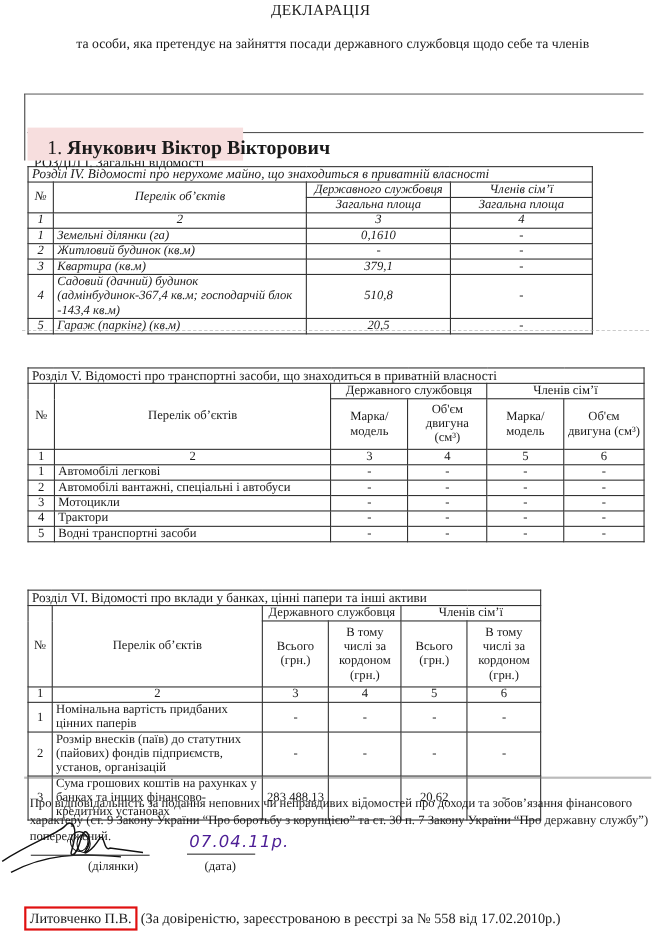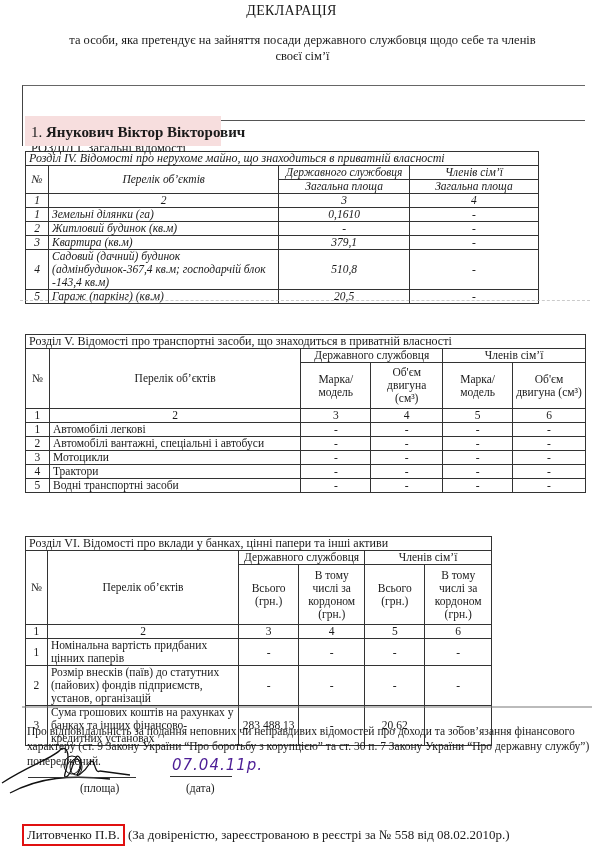--- a/index.html
+++ b/index.html
@@ -6,21 +6,21 @@
   body { width:600px; height:863px; position:relative; overflow:hidden;
          font-family:"Liberation Serif","DejaVu Serif",serif; color:#1a1a1a; }
   .abs { position:absolute; }
   .title { top:3px; left:0; width:583px; text-align:center; font-size:14px; letter-spacing:0.3px; }
   .subtitle { top:32px; left:20px; width:565px; text-align:center; font-size:12.5px; line-height:16px; }
   .subtitle .lead { display:inline-block; width:38px; border-bottom:1px solid #333; margin-right:2px; }
   .sec1 { top:85px; left:22px; width:562px; height:60px; border-left:1px solid #444; border-top:1px solid #666; }
   .sec1-title { position:absolute; top:7px; left:8px; font-size:12.5px;margin-top:48px; }
   .sec1-line { position:absolute; top:34px; left:2px; width:560px; border-top:1px solid #555; }
   .name-hl { position:absolute; top:30px; left:2px; width:196px; height:30px; background:#f7dede; }
-  .name { position:absolute; top:38px; left:8px; font-size:15px; }
+  .name { position:absolute; top:38px; left:20px; font-size:18px; }
   .name b { font-weight:bold; }
   table { border-collapse:collapse; font-size:11.5px; position:absolute; }
   td, th { border:1px solid #333; padding:0 3px; font-weight:normal; text-align:center; line-height:13px; }
   td.l { text-align:left; }
   .caption-row td { text-align:left; font-size:12px; }
   .t4 { top:151px; left:25px; width:514px;font-style:italic; }
   .t5 { top:334px; left:25px; width:561px; }
   .t6 { top:536px; left:25px; width:467px; }
   .note { top:724px; left:27px; width:565px; font-size:11.5px; line-height:15px; }
   .sig-line { top:777px; left:28px; width:108px; border-top:1px solid #333; }
@@ -32,21 +32,20 @@
   .proxy-name { display:inline-block; border:2px solid #eab308; padding:1px 3px; }
   .sig-svg { top:745px; left:0px; }
   .scan { position:absolute; border-top:1px dashed #aaa; opacity:0.6; }
 </style>
 </head>
 <body>
 
 <div class="abs title">ДЕКЛАРАЦІЯ</div>
 <div class="abs subtitle">
   <div>та особи, яка претендує на зайняття посади державного службовця щодо себе та членів</div>
-  <div>своєї сім’ї</div>
 </div>
 
 <div class="abs sec1">
   <div class="sec1-title">РОЗДІЛ  І. Загальні відомості</div>
   <div class="sec1-line"></div>
   <div class="name-hl" style="background: rgb(247, 222, 222);"></div>
   <div class="name">
     <span>1.</span>
     <b>Янукович Віктор Вікторович</b>
   </div>
@@ -252,22 +251,22 @@
 <div class="scan" style="top:706px;left:22px;width:570px;border-top:2px solid #777;opacity:0.5;"></div>
 
 <div class="abs note">Про відповідальність за подання неповних чи неправдивих відомостей про доходи та зобов’язання фінансового характеру (ст. 9 Закону України “Про боротьбу з корупцією” та ст. 30 п. 7 Закону України “Про державну службу”) попереджений.</div>
 
 <svg class="abs sig-svg" width="130" height="50">
   <path d="M2 38 C 30 20, 55 12, 60 5 C 62 2, 68 2, 68 12 C 68 25, 62 32, 66 32 C 72 30, 72 18, 76 12 C 80 8, 84 20, 78 28 C 74 34, 84 28, 90 18 C 95 10, 94 30, 100 26 L 130 30 M 10 48 C 40 32, 70 30, 110 34" fill="none" stroke="#111" stroke-width="1.3"></path>
   <ellipse cx="72" cy="20" rx="8" ry="9" fill="none" stroke="#111" stroke-width="1"></ellipse>
   <ellipse cx="76" cy="22" rx="6" ry="8" fill="none" stroke="#111" stroke-width="1"></ellipse>
 </svg>
 <div class="abs sig-line"></div>
-<div class="abs sig-label">(площа)</div>
+<div class="abs sig-label">(ділянки)</div>
 
 <div class="abs date-val">07.04.11р.</div>
 <div class="abs date-line"></div>
 <div class="abs date-label">(дата)</div>
 
 <div class="abs proxy">
   <span class="proxy-name" style="border-color: rgb(224, 16, 16);">Литовченко П.В.</span>
-  <span>(За довіреністю, зареєстрованою в реєстрі за № 558  від 08.02.2010р.)</span>
+  <span>(За довіреністю, зареєстрованою в реєстрі за № 558  від 17.02.2010р.)</span>
 </div>
 
 </body></html>

